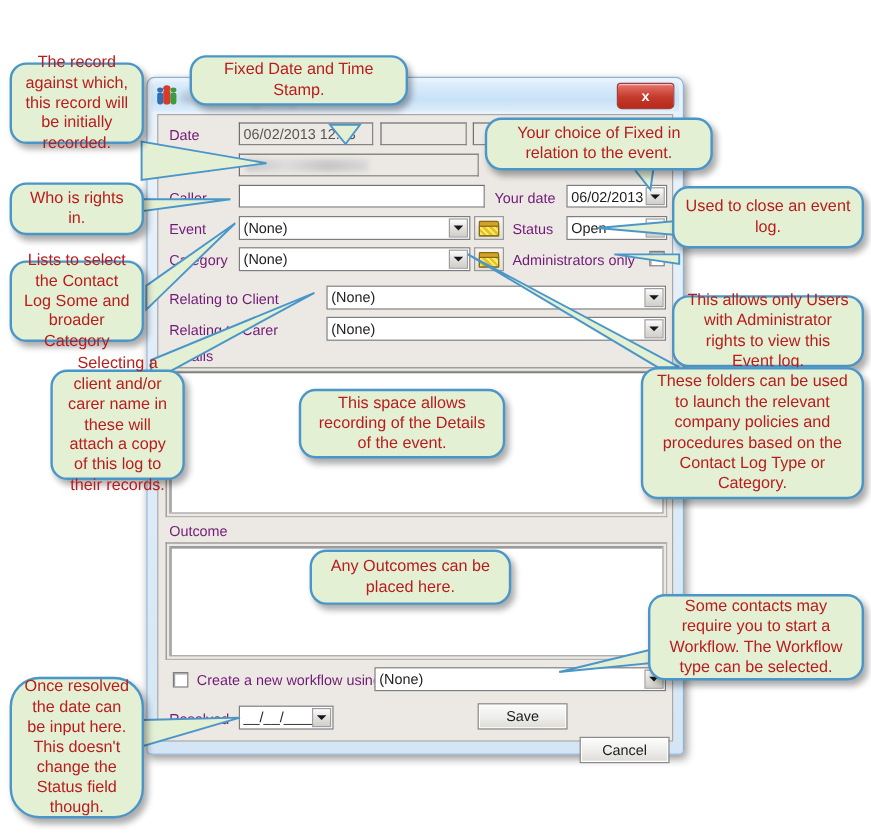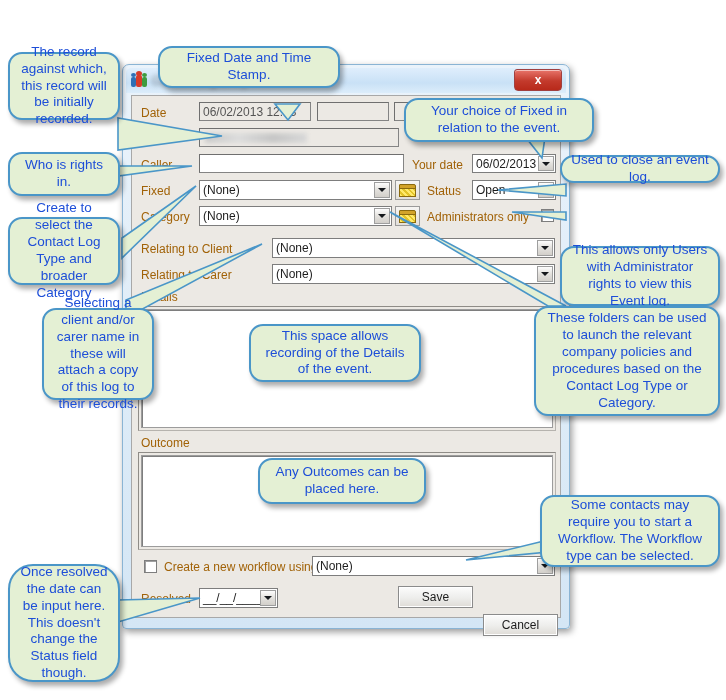--- a/index.html
+++ b/index.html
@@ -11,21 +11,21 @@
     overflow:hidden;
     -webkit-font-smoothing:antialiased;
   }
 
   
   .callout{
     position:absolute;
     background:#e4f0d4;
     border:2px solid #4a96c8;
     border-radius:14px;
-    color:#1d4ed8;
+    color:#b91c1c;
     font-size:13.5px;
     line-height:1.25;
     text-align:center;
     box-sizing:border-box;
     padding:6px 8px;
     display:flex;
     align-items:center;
     justify-content:center;
     box-shadow:3px 4px 5px rgba(0,0,0,0.33);
     z-index:40;
@@ -90,21 +90,21 @@
   .client-area{
     position:absolute;
     left:8px;top:30px;right:8px;bottom:10px;
     background:#ece9e4;
     border:1px solid #a8a8a8;
     box-sizing:border-box;
   }
 
   .lbl{
     position:absolute;
-    font-size:12px;color:#a16207;
+    font-size:12px;color:#701a75;
     white-space:nowrap;
   }
   .fld{
     position:absolute;
     box-sizing:border-box;
     background:#ffffff;
     border:1px solid #848484;
     border-top-color:#6f6f6f;border-left-color:#6f6f6f;
     font-size:12px;color:#1d1d1d;
     padding:1px 3px;
@@ -258,21 +258,21 @@
 
     <div class="lbl" style="left:9px;top:62px;">Caller</div>
     <div class="fld" style="left:67px;top:58px;width:205px;height:19px;"></div>
 
     <div class="lbl" style="left:280px;top:62px;">Your date</div>
     <div class="combo" style="left:340px;top:58px;width:84px;height:19px;">
       <span>06/02/2013</span>
       <span class="arrow"></span>
     </div>
 
-    <div class="lbl" style="left:9px;top:88px;">Fixed</div>
+    <div class="lbl" style="left:9px;top:88px;">Event</div>
     <div class="combo" style="left:67px;top:84px;width:193px;height:20px;">
       <span>(None)</span>
       <span class="arrow"></span>
     </div>
     <div class="folderbtn" style="left:263px;top:84px;">
       <span class="folder">
           <span class="back"></span>
           <span class="front"></span>
         </span>
     </div>
@@ -355,26 +355,26 @@
 </div>
 
 <div class="callout" style="left:404px;top:98px;width:190px;height:44px;">
   <span>Your choice of Fixed in relation to the event.</span>
 </div>
 
 <div class="callout" style="left:8px;top:152px;width:112px;height:44px;">
   <span>Who is rights in.</span>
 </div>
 
-<div class="callout" style="left:560px;top:155px;width:160px;height:28px;">
+<div class="callout" style="left:560px;top:155px;width:160px;height:52px;">
   <span>Used to close an event log.</span>
 </div>
 
 <div class="callout" style="left:8px;top:217px;width:112px;height:68px;">
-  <span>Create to select the Contact Log Type and broader Category</span>
+  <span>Lists to select the Contact Log Some and broader Category</span>
 </div>
 
 <div class="callout" style="left:560px;top:222px;width:160px;height:60px;margin-top:24px;">
   <span>This allows only Users with Administrator rights to view this Event log.</span>
 </div>
 
 <div class="callout" style="left:8px;top:308px;width:112px;height:92px;margin-left:34px;">
   <span>Selecting a client and/or carer name in these will attach a copy of this log to their records.</span>
 </div>
 

